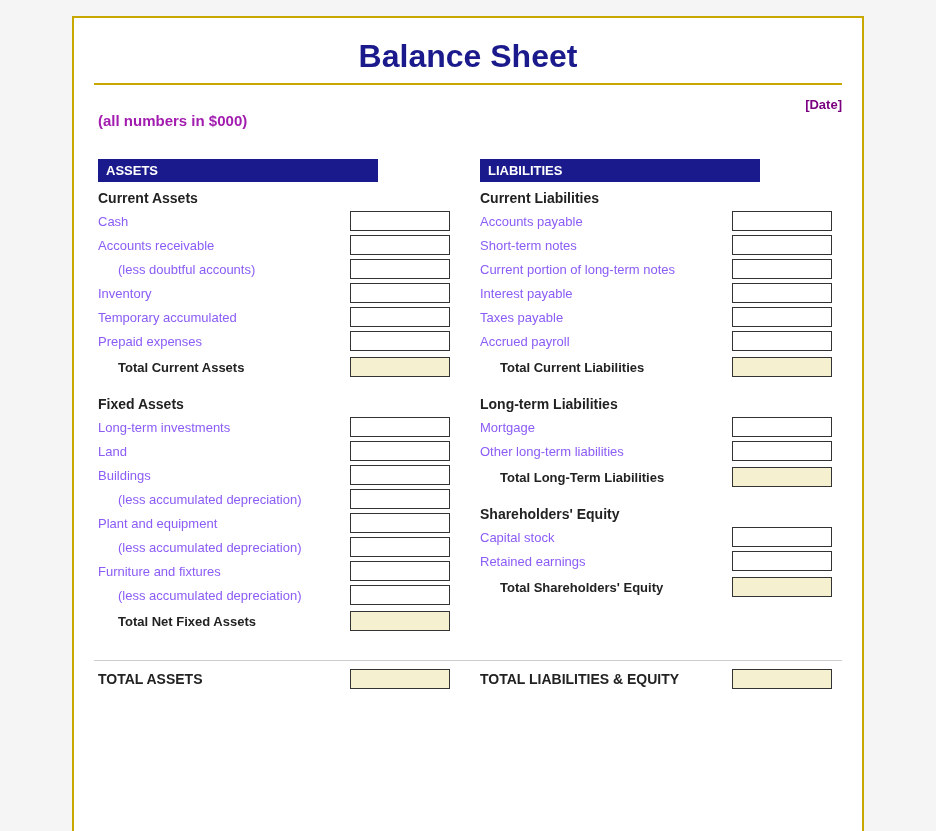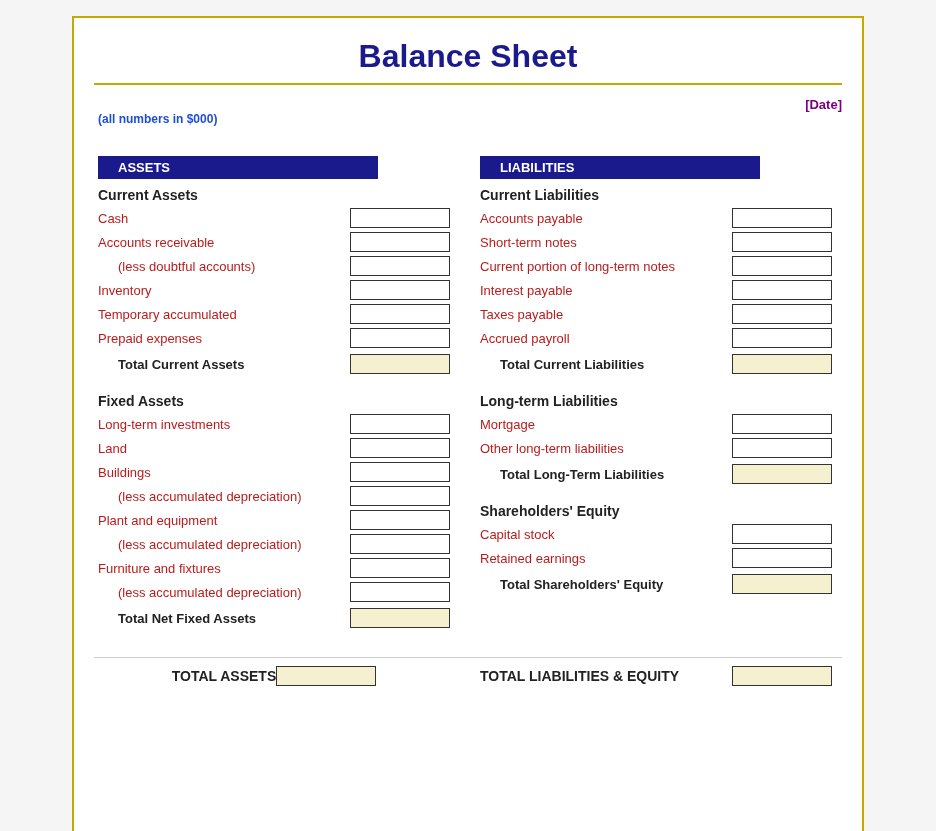--- a/index.html
+++ b/index.html
@@ -32,62 +32,62 @@
     .date-section {
       padding: 4px 0 0 4px;
     }
     .date-section .date-label {
       color: #7b0080;
       font-weight: bold;
       font-size: 13px;
       text-align: right;
     }
     .date-section .numbers-note {
-      color: #1d4ed8;
-      font-weight: bold;
-      font-size: 12px;
+      color: #a21caf;
+      font-weight: bold;
+      font-size: 15px;
     }
     .columns {
       display: flex;
       flex-direction: row;
       gap: 0;
       margin-top: 30px;
     }
     .col-left, .col-right {
       flex: 1;
       padding: 0 10px;
     }
     .col-left { padding-left: 4px; }
     .col-right { padding-left: 20px; }
     .section-header {
       background: #1a1a8c;
       color: #fff;
       font-weight: bold;
       font-size: 13px;
-      padding: 4px 20px;
+      padding: 4px 8px;
       margin-bottom: 6px;
       width: 280px;
     }
     .subsection-title {
       font-weight: bold;
       font-size: 14px;
       color: #222;
       margin: 8px 0 4px 0;
     }
     .line-item {
       display: flex;
       align-items: center;
       justify-content: space-between;
       margin-bottom: 2px;
       min-height: 22px;
     }
     .line-item .label {
       flex: 1;
       padding-right: 8px;
-      color: #b91c1c;
+      color: #8b5cf6;
     }
     .line-item .label.indented {
       padding-left: 20px;
     }
     .input-box {
       width: 100px;
       height: 20px;
       border: 1px solid #333;
       background: #fff;
       display: inline-block;
@@ -124,21 +124,21 @@
       padding: 0 10px;
       display: flex;
       align-items: center;
       justify-content: space-between;
     }
     .bottom-col .label {
       font-weight: bold;
       font-size: 14px;
       color: #222;
     }
-    .bottom-col:first-child { padding-left: 4px; justify-content: center; }
+    .bottom-col:first-child { padding-left: 4px; }
     .bottom-col:last-child { padding-left: 20px; }
   </style>
 </head>
 <body>
 
 <div class="page">
 
   <div class="title-section">
     <h1>Balance Sheet</h1>
   </div>

